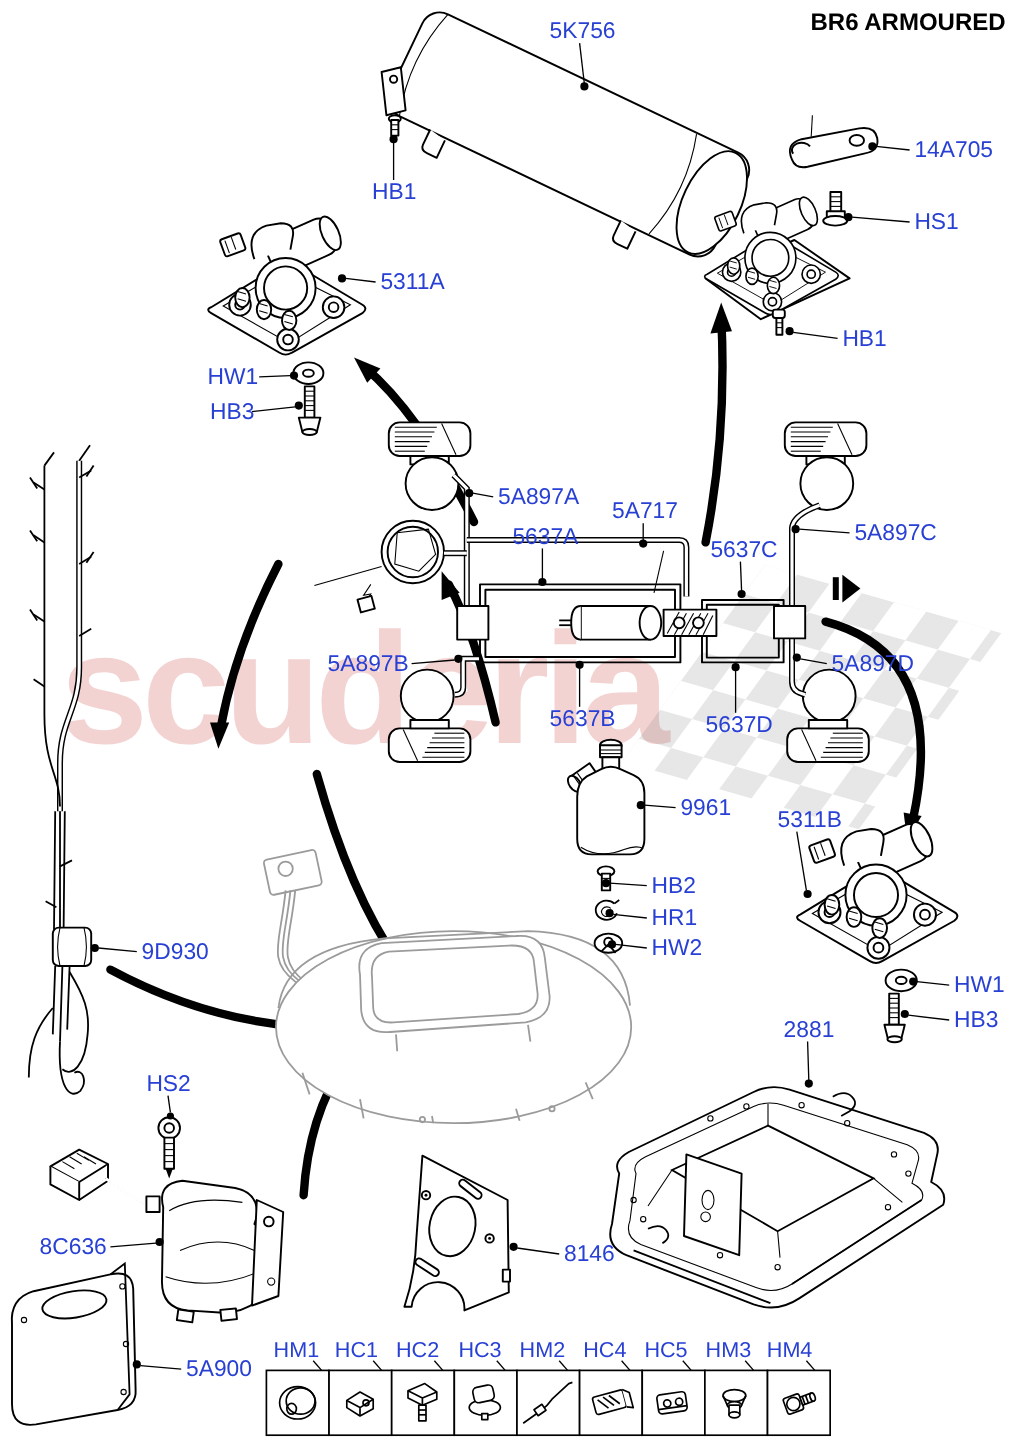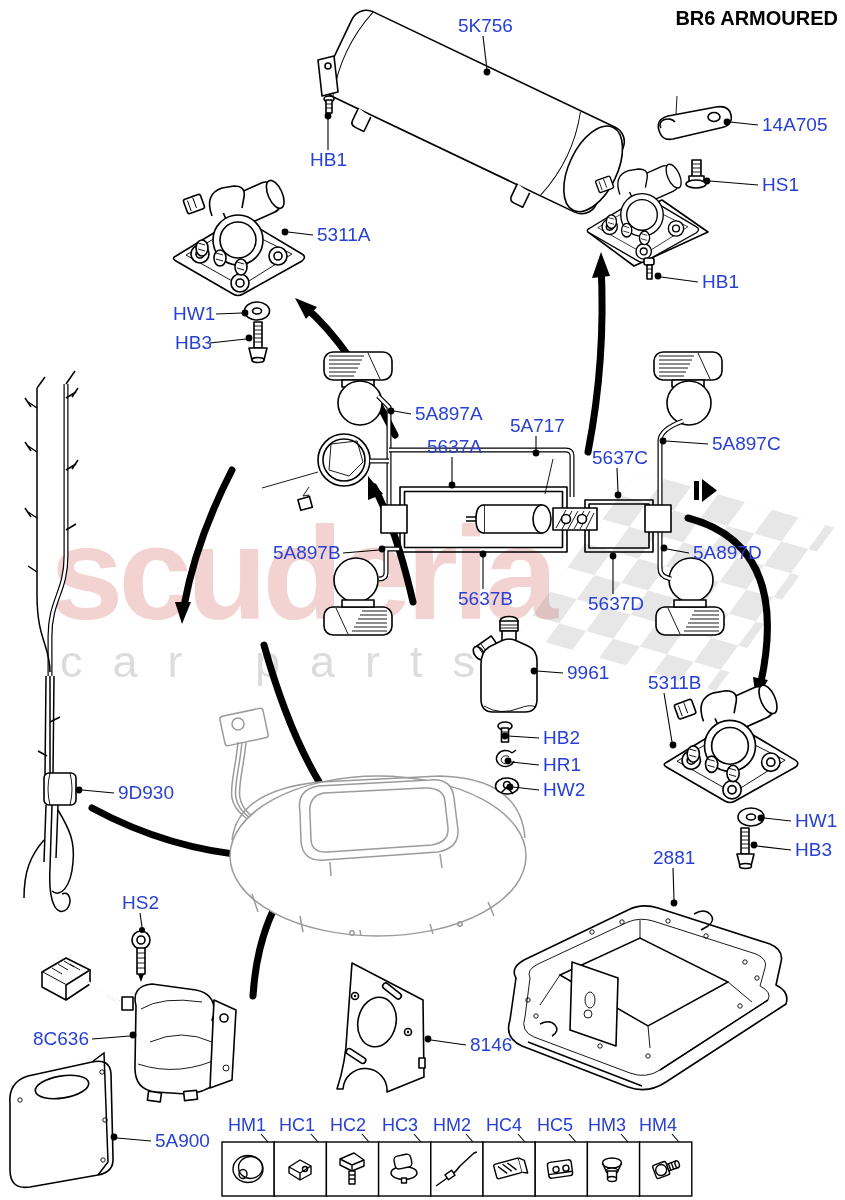--- a/index.html
+++ b/index.html
@@ -33,21 +33,20 @@
   .cell{fill:#fff;stroke:#000;stroke-width:1.4;}
   .ic{fill:none;stroke:#000;stroke-width:1.4;stroke-linejoin:round;}
   .icf{fill:#fff;stroke:#000;stroke-width:1.4;stroke-linejoin:round;}
 </style>
 </head>
 <body>
 
 <div class="page">
 
   <div class="wm-brand">scuderia</div>
-  <div class="wm-tag">car parts</div>
   <div class="wm-flag"></div>
 
   <svg class="diagram" width="845" height="1200" viewBox="0 0 845 1200">
 
     <defs>
 
       <g id="valveUnit">
         <path d="M -62,10 L -3,-26 Q 2,-29 7,-26 L 64,8 Q 69,11 64,15 L 5,48 Q 0,51 -5,48 L -62,15 Q -67,12 -62,10 Z" class="wf"></path>
         <path d="M -52,9 L -2,-20 L 54,8 L 3,40 Z" class="thin"></path>
         <circle cx="-38" cy="8" r="9" class="wf"></circle>

